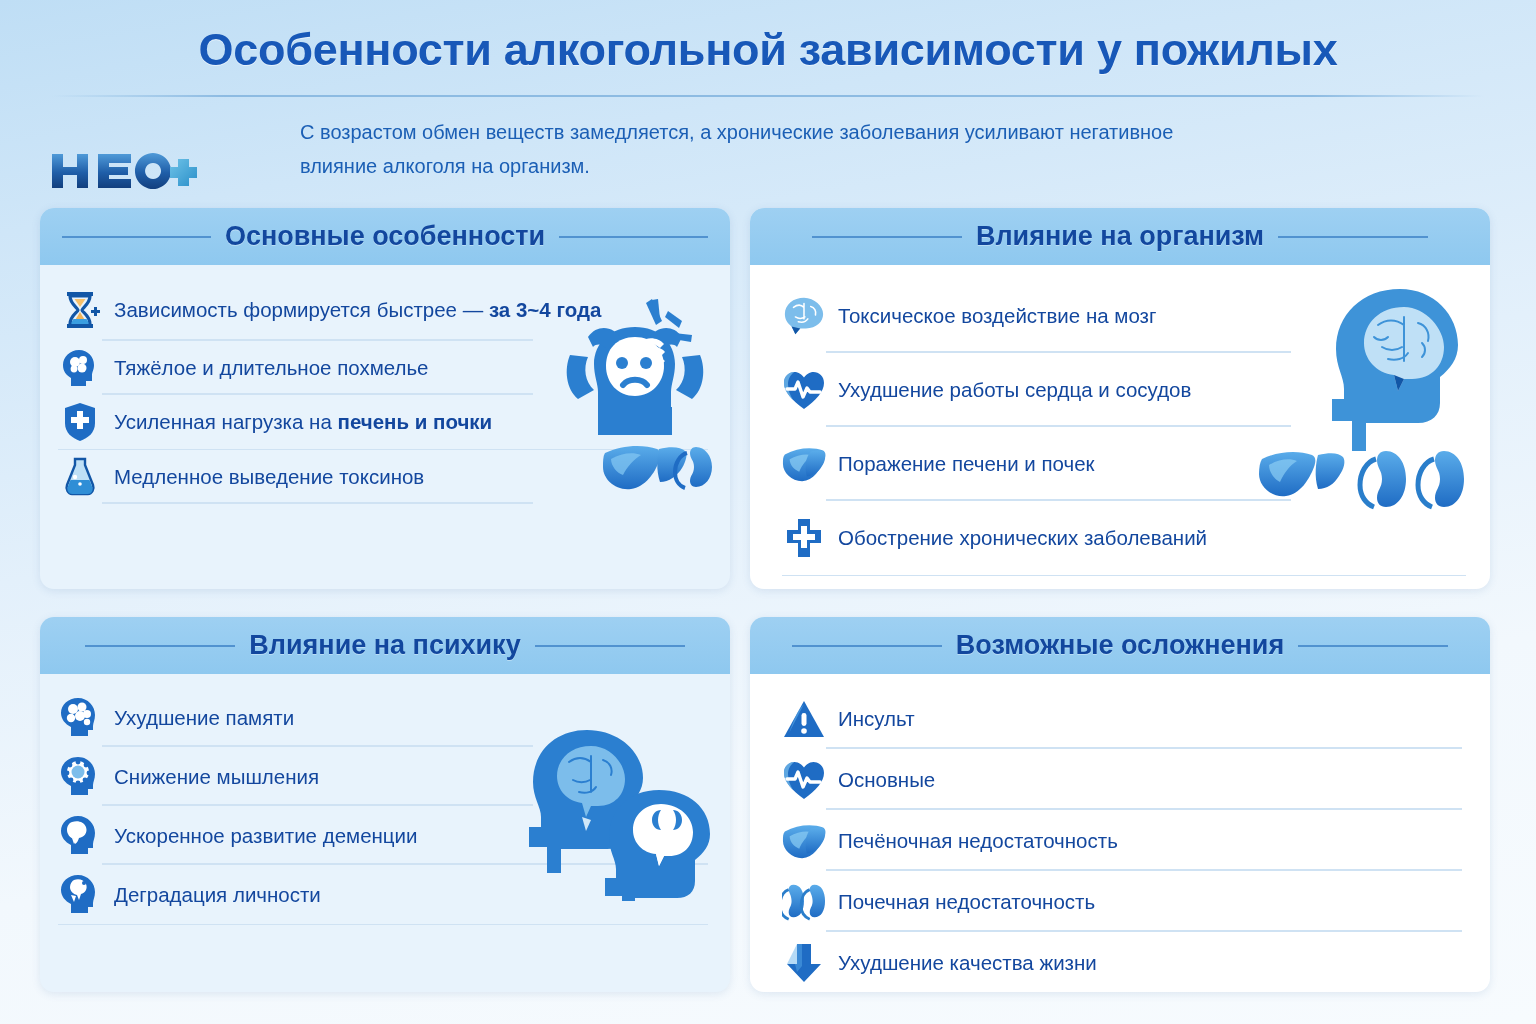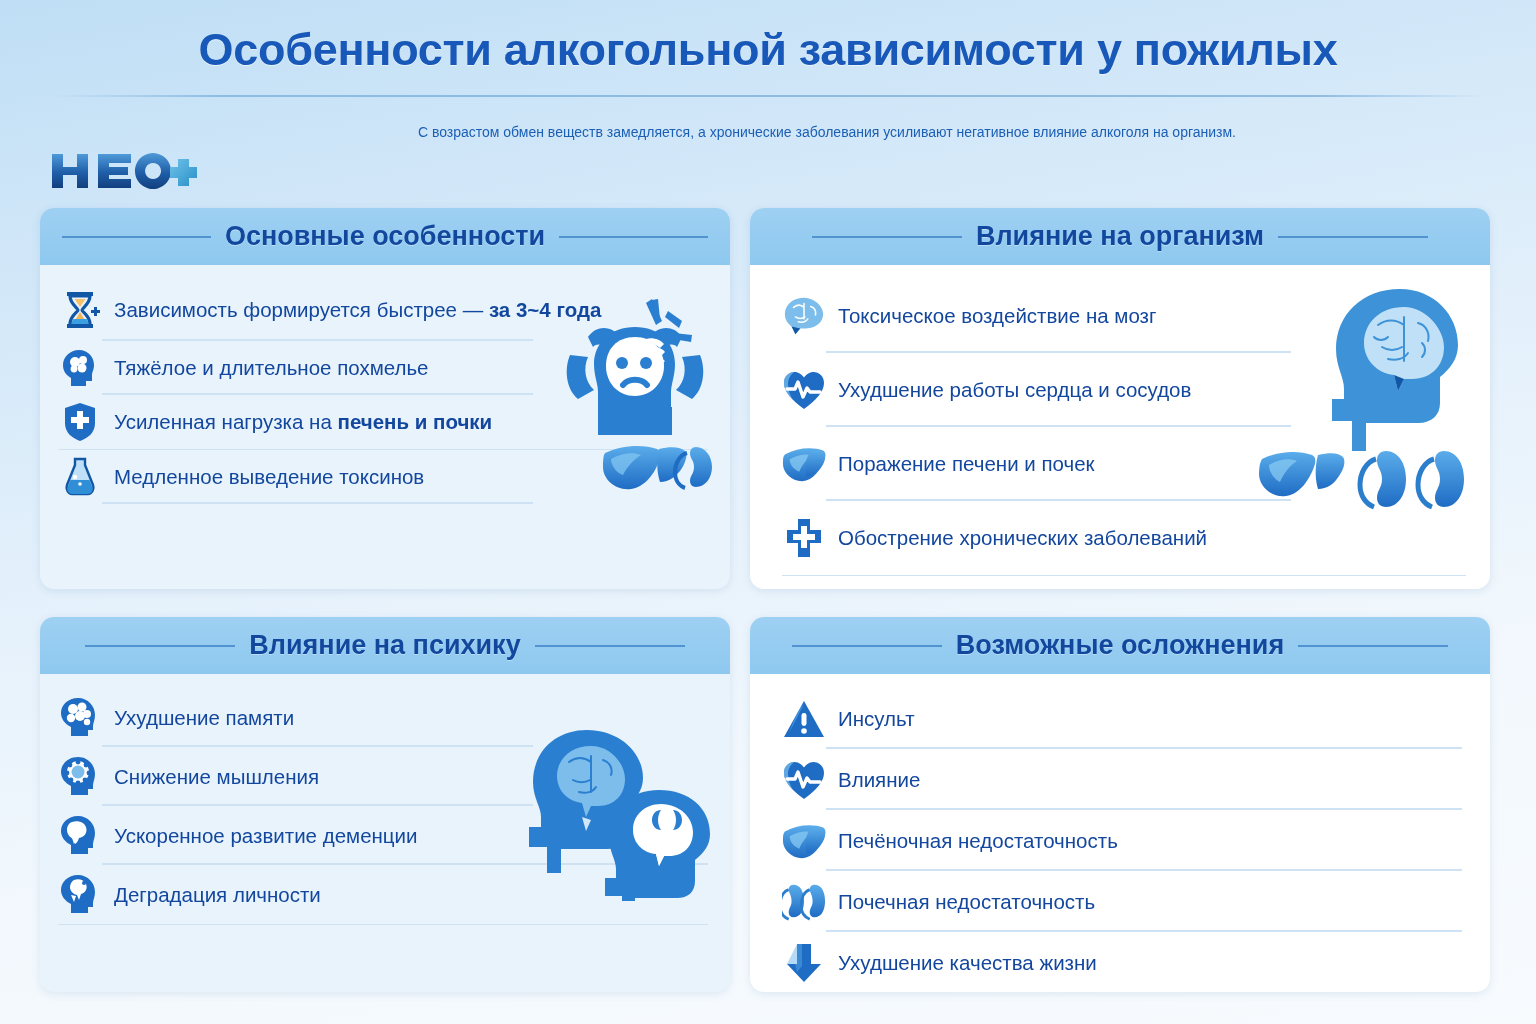--- a/index.html
+++ b/index.html
@@ -17,22 +17,22 @@
     position:absolute;left:0;right:0;top:24px;text-align:center;
     font-size:45px;font-weight:bold;color:#1858b8;letter-spacing:-.3px;
     text-shadow:0 1px 0 rgba(255,255,255,.55);
     font-family:"Liberation Sans","DejaVu Sans",sans-serif;
   }
   .title-rule{
     position:absolute;left:52px;right:52px;top:95px;height:2px;
     background:linear-gradient(90deg,rgba(140,185,225,0) 0%,#8dbbe2 12%,#8dbbe2 88%,rgba(140,185,225,0) 100%);
   }
   .subtitle{
-    position:absolute;left:300px;width:936px;top:115px;text-align:right;
-    font-size:14px;line-height:34px;color:#1b5fb5;
+    position:absolute;left:300px;width:936px;top:115px;text-align:left;
+    font-size:20px;line-height:34px;color:#1b5fb5;
   }
 
   
   .logo{position:absolute;left:48px;top:148px;display:flex;align-items:center;height:46px;}
   .logo svg{display:block;}
 
   
   .card{
     position:absolute;border-radius:14px;overflow:hidden;
     box-shadow:0 2px 8px rgba(60,110,160,.13);
@@ -422,21 +422,21 @@
       </div>
 
       <div class="row short">
         <span class="ico">
           <svg width="44" height="42" viewBox="0 0 44 42">
             <path d="M22 40C10 31 2 23 2 14 2 7 7 3 12.5 3 16.5 3 20 5.5 22 8.5 24 5.5 27.5 3 31.5 3 37 3 42 7 42 14c0 9-8 17-20 26Z" fill="#1f6cc4"></path>
             <path d="M12 3C7 3 2 7 2 14c0 6 3.5 11.5 9 17-3-5-5-10-5-16 0-5 2.5-9 6-12Z" fill="#6fb6e8" opacity=".8"></path>
             <path d="M5 20h8l3-7 5 15 4-9 3 4h10" fill="none" stroke="#fff" stroke-width="3.4" stroke-linejoin="round" stroke-linecap="round"></path>
           </svg>
         </span>
-        <span class="txt">Влияние</span>
+        <span class="txt">Основные</span>
       </div>
 
       <div class="row short">
         <span class="ico">
           <svg width="46" height="40" viewBox="0 0 46 40">
             <defs>
                 <linearGradient id="lvr4" x1="0" y1="0" x2="0" y2="1">
               <stop offset="0%" stop-color="#5aacea"></stop>
                   <stop offset="100%" stop-color="#1f6cc4"></stop>
                 </linearGradient>

